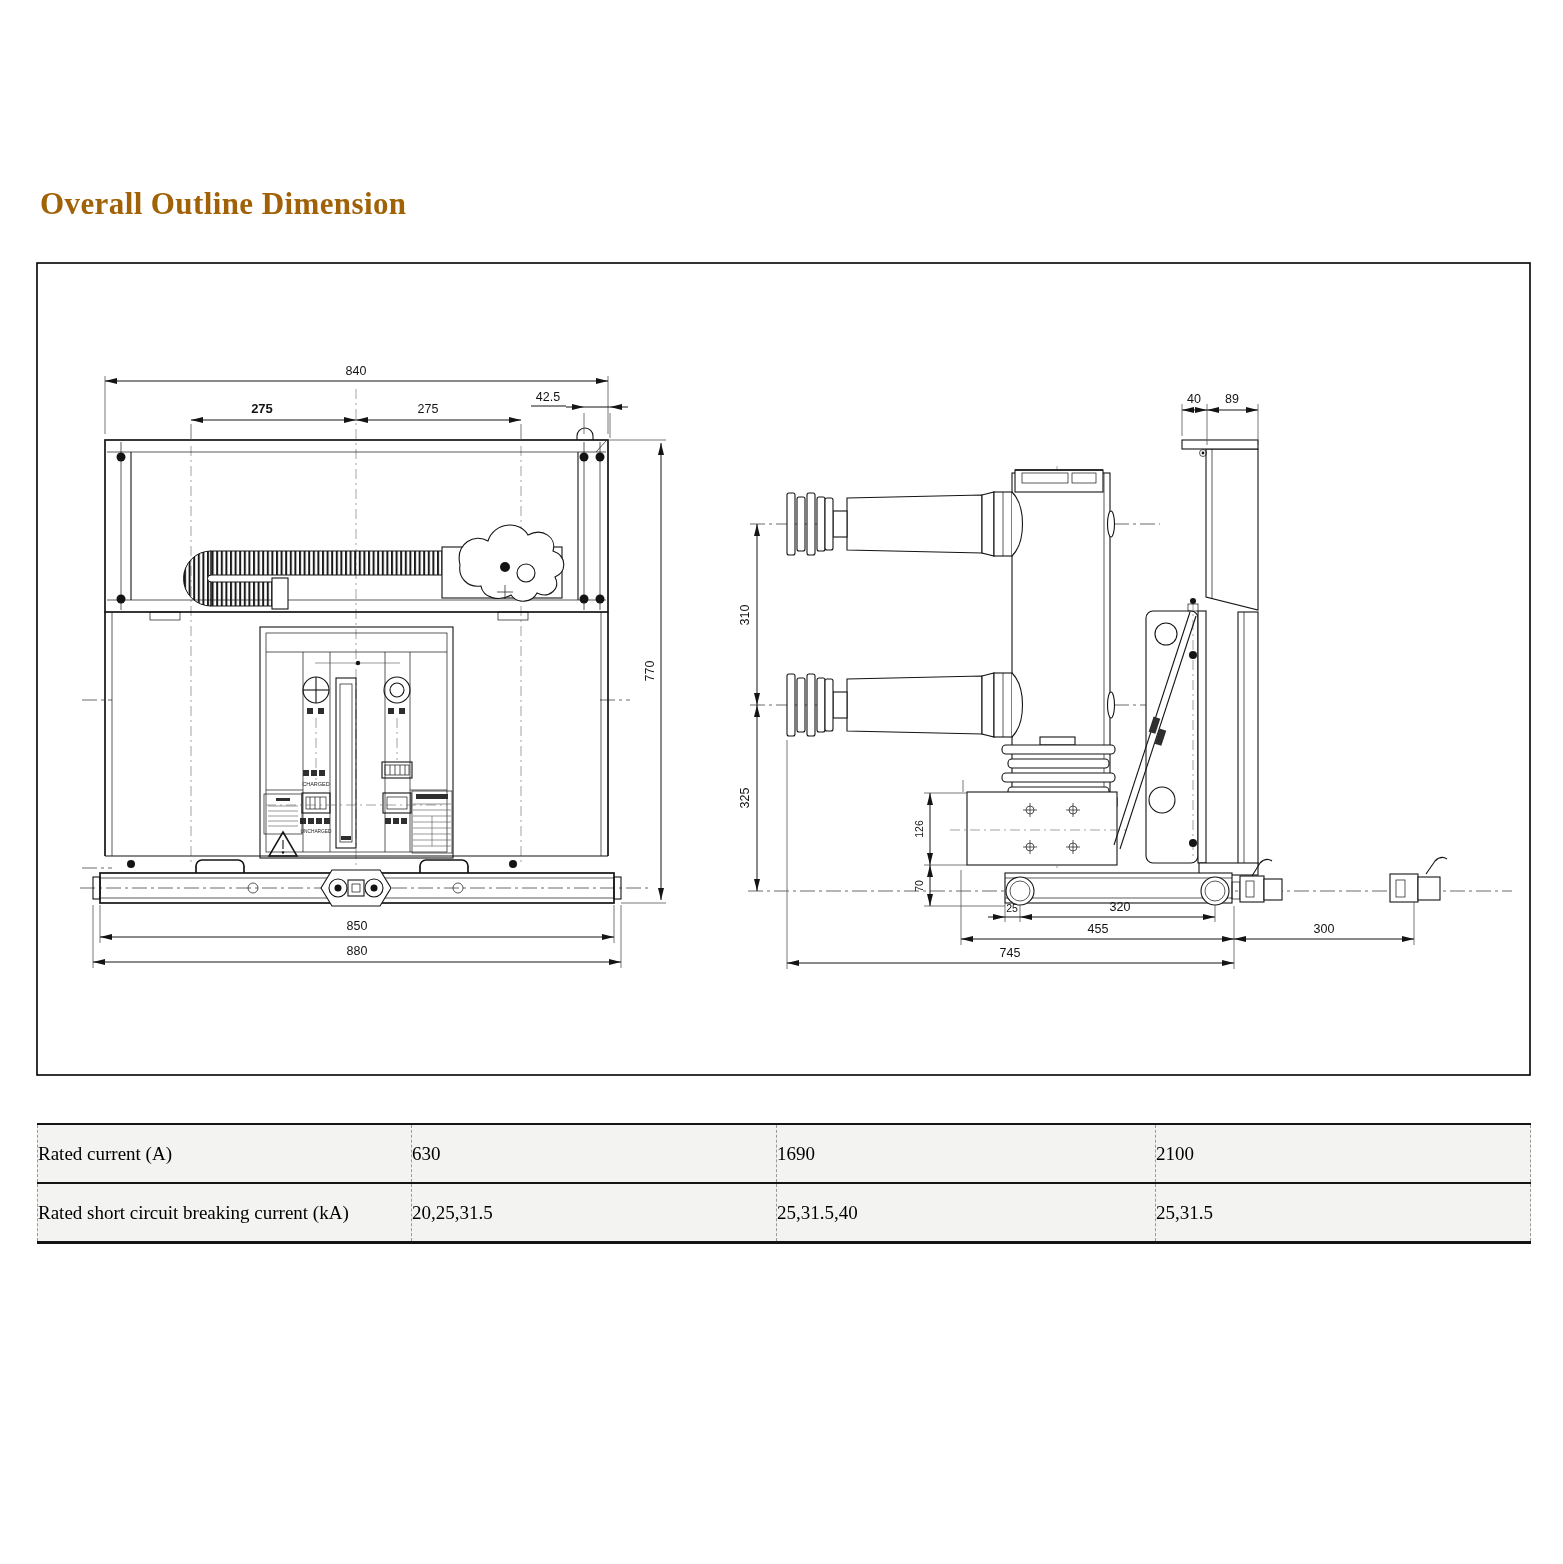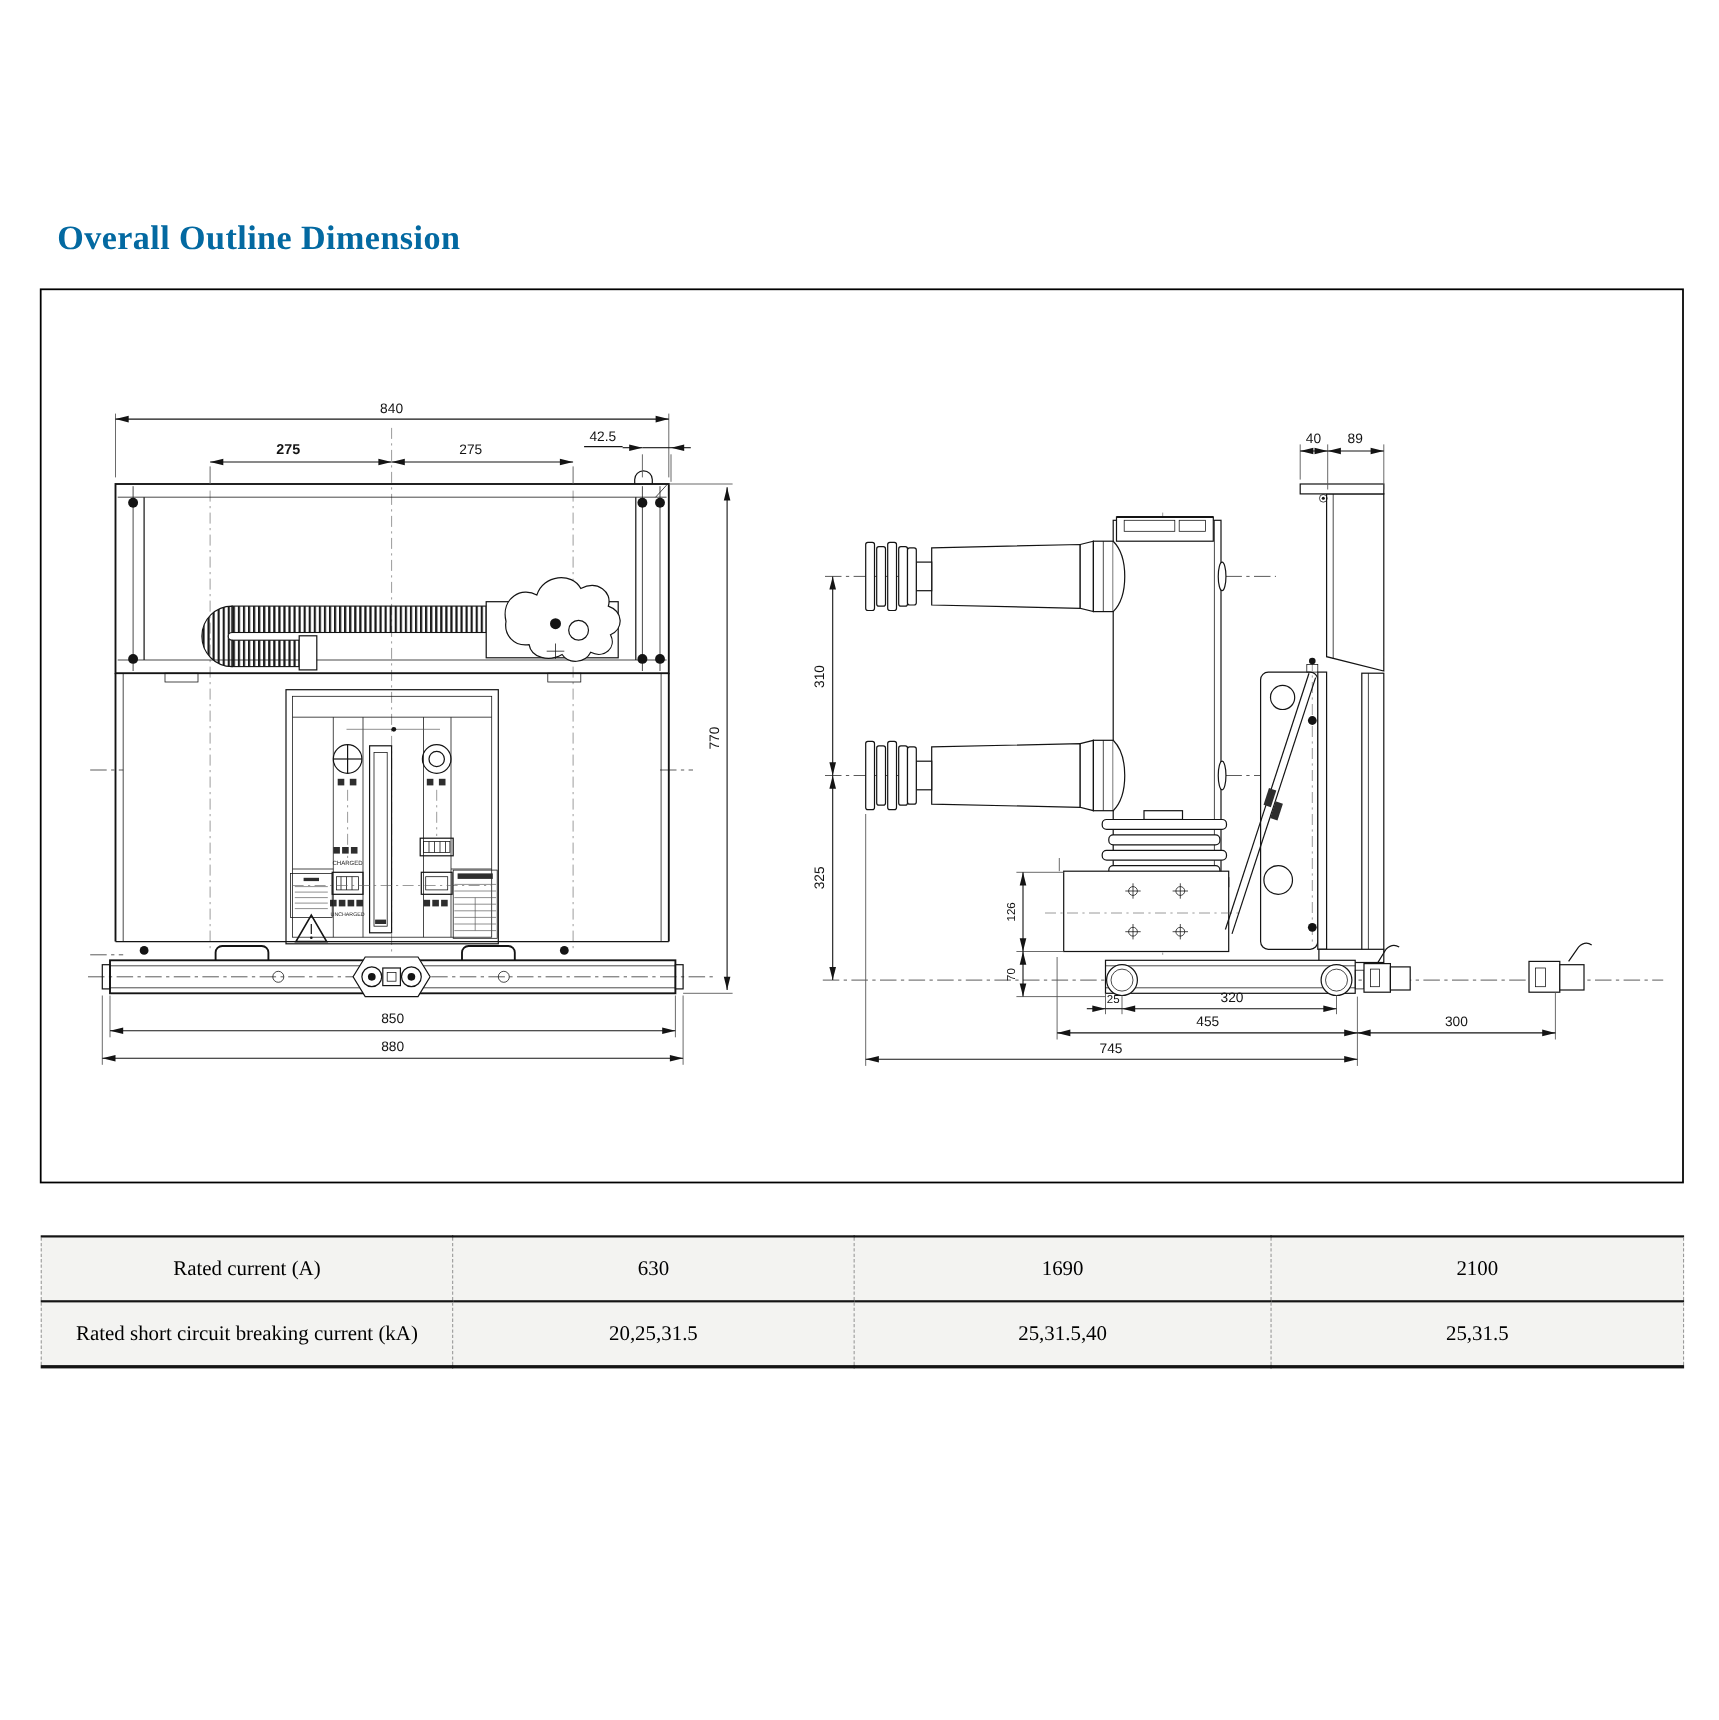--- a/index.html
+++ b/index.html
@@ -1,19 +1,19 @@
 <!DOCTYPE html>
 <html><head>
 <meta charset="utf-8">
 <style>
   html,body{margin:0;padding:0}
   body{position:relative;width:1563px;height:1564px;background:#fff;
        font-family:"Liberation Sans",sans-serif;overflow:hidden}
-  .title{position:absolute;left:40px;top:186px;margin:12px;
-         font:bold 31px "Liberation Serif",serif;color:#0369a1;letter-spacing:.4px}
+  .title{position:absolute;left:40px;top:186px;margin:0;
+         font:bold 31px "Liberation Serif",serif;color:#a16207;letter-spacing:.4px}
   .draw{position:absolute;left:0;top:0}
 
   
   svg text{font-family:"Liberation Sans",sans-serif;fill:#141414}
   .dt {font-size:12.5px;text-anchor:middle}
   .dtb{font-size:13px;font-weight:bold;text-anchor:middle}
   .dts{font-size:10.5px;text-anchor:middle}
   .mic{font-size:5.5px;text-anchor:middle;fill:#222}
   .mic2{font-size:4.8px;text-anchor:middle;fill:#222}
   .o  {stroke:#141414;fill:none;stroke-width:1.1}
@@ -30,21 +30,21 @@
   .blk{fill:#141414;stroke:none}
   .smz{fill:#2e2e2e;stroke:none}
   .gln{stroke:#555;stroke-width:.6;fill:none}
 
   
   .spec{position:absolute;left:37px;top:1123px;width:1493px;
         border-collapse:collapse;table-layout:fixed;background:#f3f3f1;
         font:19px "Liberation Serif",serif;color:#000;
         border-top:2px solid #141414;border-bottom:3px solid #141414}
   .spec td{border-left:1.5px dashed #9a9a9a;border-top:2px solid #141414;
-        text-align:center;vertical-align:middle;height:57px;padding:0}
+        text-align:left;vertical-align:middle;height:57px;padding:0}
   .spec td:last-child{border-right:1.5px dashed #9a9a9a}
   .spec tr:first-child td{border-top:none}
 </style>
 </head>
 <body>
 
 <h1 class="title">Overall Outline Dimension</h1>
 
 <svg class="draw" width="1563" height="1564" viewBox="0 0 1563 1564">
   <defs>

